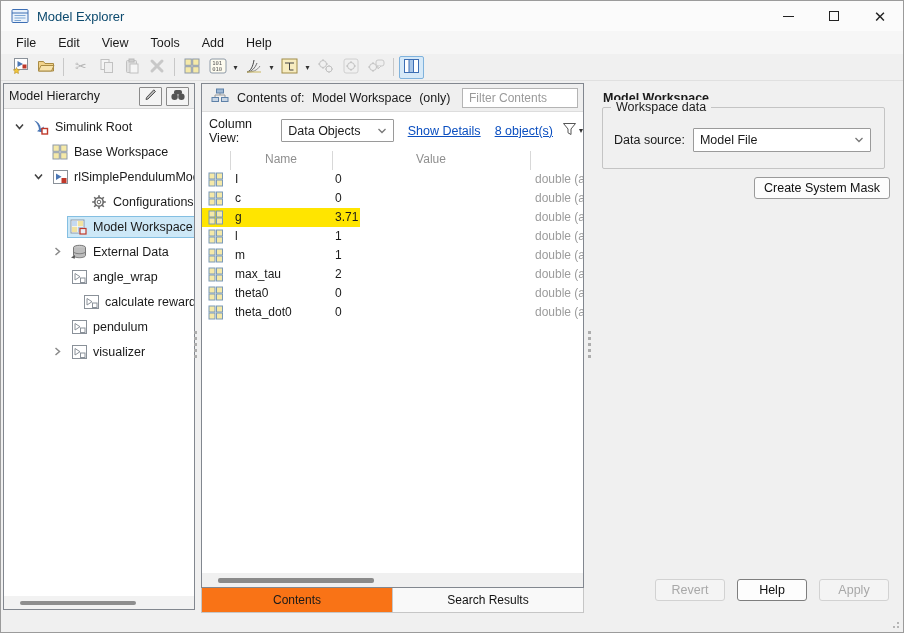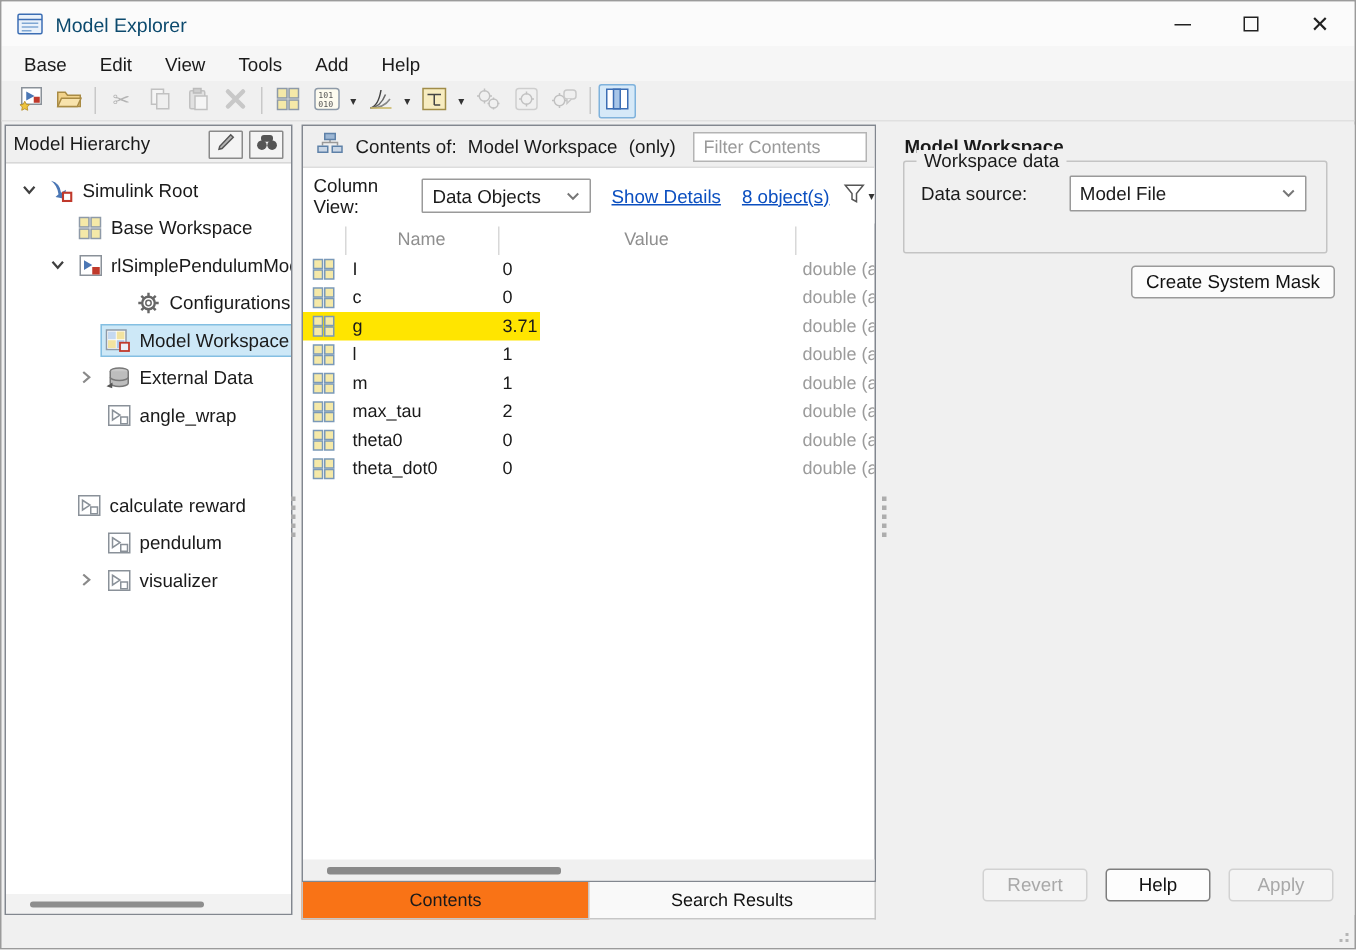--- a/index.html
+++ b/index.html
@@ -77,21 +77,21 @@
   
   .tabs { position:absolute; left:200px; top:587px; width:383px; height:25px; display:flex; }
   .tab { flex:1; display:flex; align-items:center; justify-content:center; font-size:12px; border:1px solid #C6C6C6; }
   .tab.active { background:#f97316; border-top:none; }
   .tab.inactive { background:#F9F9F9; border-left:none; border-top:none; color:#111; }
   
   .props { position:absolute; left:594px; top:82px; width:310px; height:527px; background:#F0F0F0; }
   .props-title { font-weight:bold; font-size:12.5px; padding:8px 0 0 8px; }
   .group { position:absolute; left:7px; top:24px; width:283px; height:62px; border:1px solid #C4C4C4; border-radius:2px; }
   .group-legend { position:absolute; top:-8px; left:8px; background:#F0F0F0; padding:0 5px; font-size:12.5px; }
-  .group-row { position:absolute; left:11px; right:13px; top:9px; display:flex; align-items:center;gap:20px; }
+  .group-row { position:absolute; left:11px; right:13px; top:20px; display:flex; align-items:center; }
   .ds-label { font-size:12.5px; margin-right:8px; white-space:nowrap; }
   .ds-select { flex:1; height:24px; }
   .btn { border:1px solid #9A9A9A; background:#FCFCFC; border-radius:3px; font:12.5px "Liberation Sans",sans-serif; color:#111; display:flex; align-items:center; justify-content:center; }
   .create-mask-btn { position:absolute; right:15px; top:94px; height:22px; padding:0 9px; }
   .bottom-btns { position:absolute; right:16px; bottom:9px; display:flex; gap:12px; }
   .bottom-btns .btn { width:70px; height:22px; }
   .btn.disabled { color:#A8A8A8; border-color:#D2D2D2; background:#F4F4F4; }
   .btn.primary { border-color:#7E7E7E; background:#FDFDFD; }
   
   .resize-grip { position:absolute; right:4px; bottom:4px; width:10px; height:10px; }
@@ -120,21 +120,21 @@
       <div class="win-btn">
           <span class="glyph-max"></span>
         </div>
       <div class="win-btn">
           <span class="glyph-close">✕</span>
         </div>
     </div>
   </div>
 
   <div class="menubar">
-      <div class="menu-item">Base</div>
+      <div class="menu-item">File</div>
       <div class="menu-item">Edit</div>
       <div class="menu-item">View</div>
       <div class="menu-item">Tools</div>
       <div class="menu-item">Add</div>
       <div class="menu-item">Help</div>
     </div>
 
   <div class="toolbar">
       <div class="tb-btn">
         <span><svg width="18" height="17" viewBox="0 0 18 17">
@@ -360,21 +360,21 @@
             <span class="ticon">
               <svg width="17" height="16" viewBox="0 0 17 16">
                 <rect x="1.5" y="1.5" width="14" height="13" fill="#FFF" stroke="#8A9199"></rect>
                 <path d="M4 4.5 L9 7.7 L4 11 Z" fill="none" stroke="#8A9199"></path>
                 <rect x="9.5" y="9" width="4.5" height="4.5" fill="none" stroke="#8A9199"></rect>
               </svg>
             </span>
             <span class="tlabel">angle_wrap</span>
           </span>
         </div>
-        <div class="tree-row" style="padding-left: 24px; margin-top: 35px;">
+        <div class="tree-row" style="padding-left: 56px;">
           <span class="chev"></span>
           <span class="tree-label-wrap">
             <span class="ticon">
               <svg width="17" height="16" viewBox="0 0 17 16">
                 <rect x="1.5" y="1.5" width="14" height="13" fill="#FFF" stroke="#8A9199"></rect>
                 <path d="M4 4.5 L9 7.7 L4 11 Z" fill="none" stroke="#8A9199"></path>
                 <rect x="9.5" y="9" width="4.5" height="4.5" fill="none" stroke="#8A9199"></rect>
               </svg>
             </span>
             <span class="tlabel">calculate reward</span>

